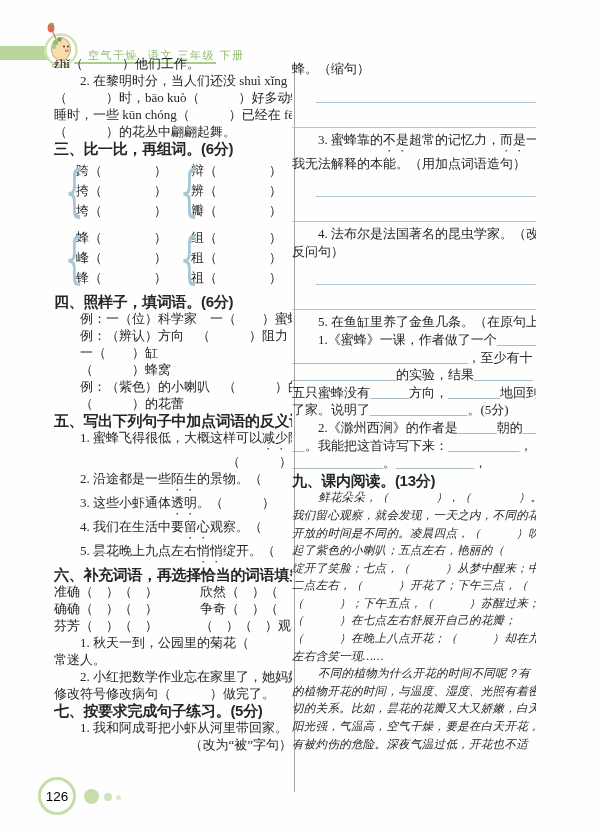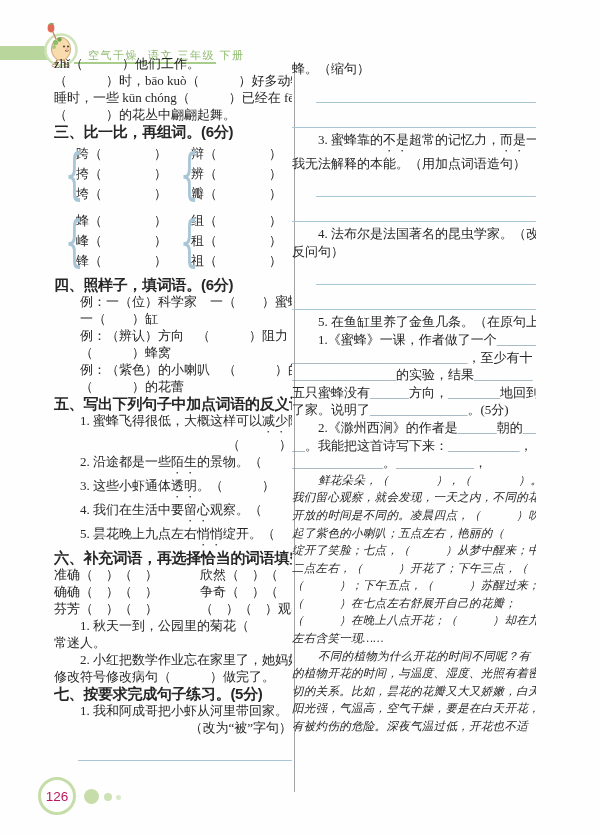--- a/index.html
+++ b/index.html
@@ -38,21 +38,21 @@
 
   .brace-grid{display:grid;grid-template-columns:1fr 1fr;row-gap:7px;padding-left:8px;margin:4px 0 5px;}
   .bgroup{display:flex;align-items:center;}
   .brace{color:#a8c6d6;font-size:50px;line-height:58px;width:14px;display:inline-block;
          transform:scale(.6,1.1);transform-origin:center;font-family:"DejaVu Sans",sans-serif;}
   .brow{font-size:13px;line-height:20px;white-space:nowrap;}
 
   
   .page-badge{position:absolute;left:38px;top:777px;width:32px;height:32px;border:3px solid var(--badge,#c6dda9);
               border-radius:50%;background:#fff;display:flex;align-items:center;justify-content:center;
-              font-family:"Liberation Sans","DejaVu Sans",sans-serif;font-size:13.5px;color:#be185d;}
+              font-family:"Liberation Sans","DejaVu Sans",sans-serif;font-size:13.5px;color:#000000;}
   .fdot{position:absolute;border-radius:50%;background:var(--badge,#c6dda9);}
   .fdot.d1{left:84px;top:789px;width:15px;height:15px;}
   .fdot.d2{left:104px;top:793px;width:8px;height:8px;opacity:.85;}
   .fdot.d3{left:116px;top:795px;width:5px;height:5px;opacity:.65;}
 </style>
 </head>
 <body>
 
 <div class="page">
 
@@ -78,20 +78,21 @@
     </svg>
   </div>
   <div class="brand">
     <span>空气干燥</span><span class="sub">语文 三年级 下册</span>
   </div>
   <div class="hline"></div>
 
   <div class="divider"></div>
   <div class="col col-left" id="col-left">
       <div class="ln ">zhǐ（　　　）他们工作。</div>
+      <div class="ln indent">2. 在黎明时分，当人们还没 shuì xǐng</div>
       <div class="ln ">（　　　）时，bāo kuò（　　　）好多动物都在熟</div>
       <div class="ln ">睡时，一些 kūn chóng（　　　）已经在 fēn fāng</div>
       <div class="ln ">（　　　）的花丛中翩翩起舞。</div>
       <div class="ln title">三、比一比，再组词。(6分)</div>
       <div class="brace-grid">
         <div class="bgroup">
           <span class="brace">{</span>
           <div>
             <div class="brow">跨（　　　　）</div>
             <div class="brow">挎（　　　　）</div>
@@ -118,22 +119,22 @@
           <span class="brace">{</span>
           <div>
             <div class="brow">组（　　　　）</div>
             <div class="brow">租（　　　　）</div>
             <div class="brow">祖（　　　　）</div>
           </div>
         </div>
       </div>
       <div class="ln title">四、照样子，填词语。(6分)</div>
       <div class="ln indent">例：一（位）科学家　一（　　）蜜蜂</div>
+      <div class="ln indent">例：（辨认）方向　（　　　）阻力</div>
       <div class="ln indent">一（　　）缸</div>
-      <div class="ln indent">例：（辨认）方向　（　　　）阻力</div>
       <div class="ln indent">（　　　）蜂窝</div>
       <div class="ln indent">例：（紫色）的小喇叭　（　　　）的蔷薇</div>
       <div class="ln indent">（　　　）的花蕾</div>
       <div class="ln title">五、写出下列句子中加点词语的反义词。(5分)</div>
       <div class="ln indent">1. 蜜蜂飞得很低，大概这样可以<span class="em-dot">减少</span>阻力。</div>
       <div class="ln right">（　　　）</div>
       <div class="ln indent">2. 沿途都是一些<span class="em-dot">陌生</span>的景物。（　　　）</div>
       <div class="ln indent">3. 这些小虾通体<span class="em-dot">透明</span>。（　　　）</div>
       <div class="ln indent">4. 我们在生活中要<span class="em-dot">留心</span>观察。（　　　）</div>
       <div class="ln indent">5. 昙花晚上九点左右<span class="em-dot">悄悄</span>绽开。（　　　）</div>
@@ -164,20 +165,21 @@
       <div class="rule"></div>
       <div class="ln indent">5. 在鱼缸里养了金鱼几条。（在原句上用</div>
       <div class="ln indent">1.《蜜蜂》一课，作者做了一个<span class="blank">________</span></div>
       <div class="ln "><span class="blank">___________________________</span>，至少有十</div>
       <div class="ln "><span class="blank">________________</span>的实验，结果<span class="blank">_________</span></div>
       <div class="ln ">五只蜜蜂没有<span class="blank">______</span>方向，<span class="blank">________</span>地回到</div>
       <div class="ln ">了家。说明了<span class="blank">_______________</span>。(5分)</div>
       <div class="ln indent">2.《滁州西涧》的作者是<span class="blank">______</span>朝的<span class="blank">____</span></div>
       <div class="ln "><span class="blank">__</span>。我能把这首诗写下来：<span class="blank">___________</span>，</div>
       <div class="ln "><span class="blank">______________</span>。<span class="blank">____________</span>，</div>
+      <div class="ln title">九、课内阅读。(13分)</div>
       <div class="ln kai indent">鲜花朵朵，（　　　　），（　　　　）。要是</div>
       <div class="ln kai">我们留心观察，就会发现，一天之内，不同的花</div>
       <div class="ln kai">开放的时间是不同的。凌晨四点，（　　　）吹</div>
       <div class="ln kai">起了紫色的小喇叭；五点左右，艳丽的（　　　）</div>
       <div class="ln kai">绽开了笑脸；七点，（　　　）从梦中醒来；中午十</div>
       <div class="ln kai">二点左右，（　　　）开花了；下午三点，（　　）</div>
       <div class="ln kai">（　　　）；下午五点，（　　　）苏醒过来；</div>
       <div class="ln kai">（　　　）在七点左右舒展开自己的花瓣；</div>
       <div class="ln kai">（　　　）在晚上八点开花；（　　　）却在九点</div>
       <div class="ln kai">左右含笑一现……</div>

